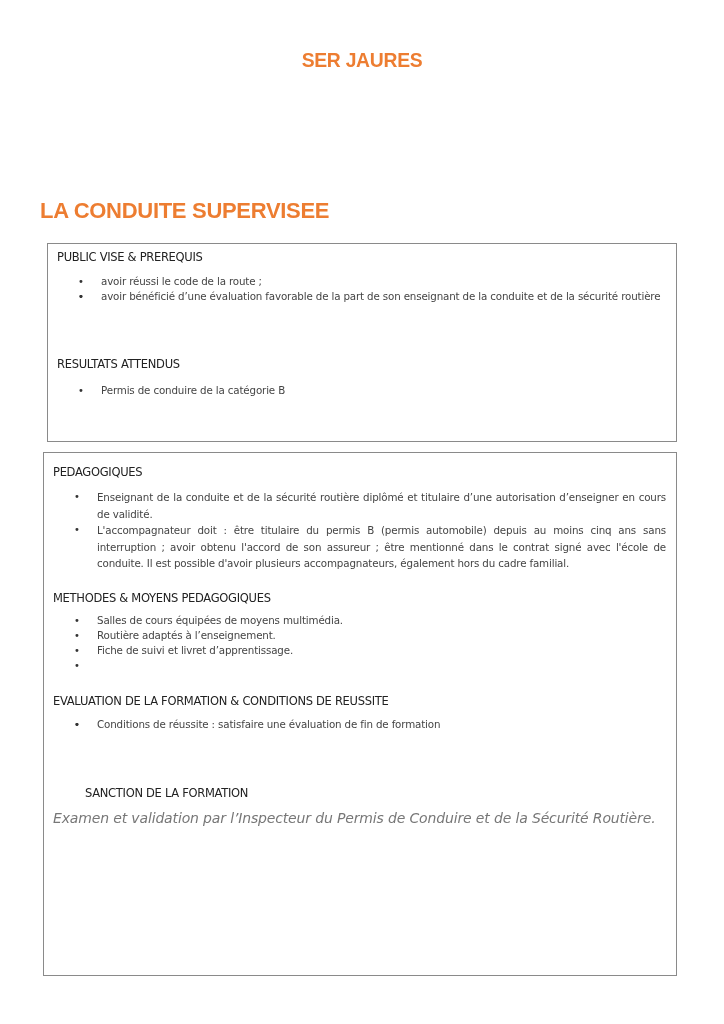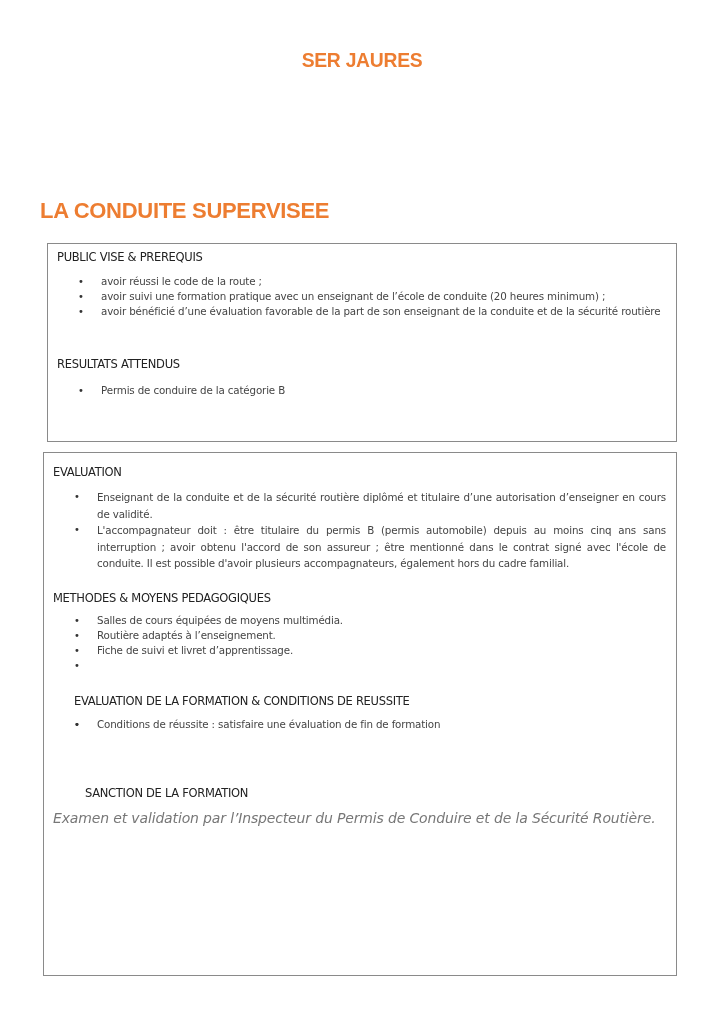--- a/index.html
+++ b/index.html
@@ -26,44 +26,44 @@
 </head>
 <body>
 
 <div class="org-title">SER JAURES</div>
 <div class="page-title">LA CONDUITE SUPERVISEE</div>
 
 <div class="box box1"></div>
 <div class="sec-title" style="left:57px; top:250px;">PUBLIC VISE &amp; PREREQUIS</div>
 <ul class="blist" style="left:78px; top:274px; width:586px;">
   <li><span class="bullet">•</span><span>avoir réussi le code de la route ;</span></li>
-  <li><span class="bullet">•</span><span>avoir suivi une formation pratique avec un enseignant de l’école de conduite (20 heures minimum) ;</span></li>
+  <li><span class="bullet">•</span></li>
   <li><span class="bullet">•</span><span>avoir bénéficié d’une évaluation favorable de la part de son enseignant de la conduite et de la sécurité routière</span></li>
 </ul>
 
 <div class="sec-title" style="left:57px; top:357px;">RESULTATS ATTENDUS</div>
 <ul class="blist" style="left:78px; top:383px; width:586px;">
   <li><span class="bullet">•</span><span>Permis de conduire de la catégorie B</span></li>
 </ul>
 
 <div class="box box2"></div>
-<div class="sec-title" style="left:53px; top:465px;">EVALUATION</div>
+<div class="sec-title" style="left:53px; top:465px;">PEDAGOGIQUES</div>
 <ul class="blist justify" style="left:74px; top:489px; width:592px; line-height:16.5px;">
   <li style="line-height:16.5px;"><span class="bullet">•</span><span>Enseignant de la conduite et de la sécurité routière diplômé et titulaire d’une autorisation d’enseigner en cours de validité.</span></li>
   <li style="line-height:16.5px;"><span class="bullet">•</span><span>L'accompagnateur doit : être titulaire du permis B (permis automobile) depuis au moins cinq ans sans interruption ; avoir obtenu l'accord de son assureur ; être mentionné dans le contrat signé avec l'école de conduite. Il est possible d'avoir plusieurs accompagnateurs, également hors du cadre familial.</span></li>
 </ul>
 
 <div class="sec-title" style="left:53px; top:591px;">METHODES &amp; MOYENS PEDAGOGIQUES</div>
 <ul class="blist" style="left:74px; top:613px; width:592px;">
   <li><span class="bullet">•</span><span>Salles de cours équipées de moyens multimédia.</span></li>
   <li class="light"><span class="bullet">•</span><span>Routière adaptés à l’enseignement.</span></li>
   <li><span class="bullet">•</span><span>Fiche de suivi et livret d’apprentissage.</span></li>
   <li><span class="bullet">•</span></li>
 </ul>
 
-<div class="sec-title" style="left:53px; top:694px;margin-left:21px;">EVALUATION DE LA FORMATION &amp; CONDITIONS DE REUSSITE</div>
+<div class="sec-title" style="left:53px; top:694px;">EVALUATION DE LA FORMATION &amp; CONDITIONS DE REUSSITE</div>
 <ul class="blist" style="left:74px; top:717px; width:592px;">
   <li class="light"><span class="bullet">•</span></li>
   <li><span class="bullet">•</span><span>Conditions de réussite : satisfaire une évaluation de fin de formation</span></li>
 </ul>
 
 <div class="sec-title" style="left:53px; top:786px;margin-left:32px;">SANCTION DE LA FORMATION</div>
 <div class="plain" style="left:53px; top:810px;">Examen et validation par l’Inspecteur du Permis de Conduire et de la Sécurité Routière.</div>
 
 </body></html>

